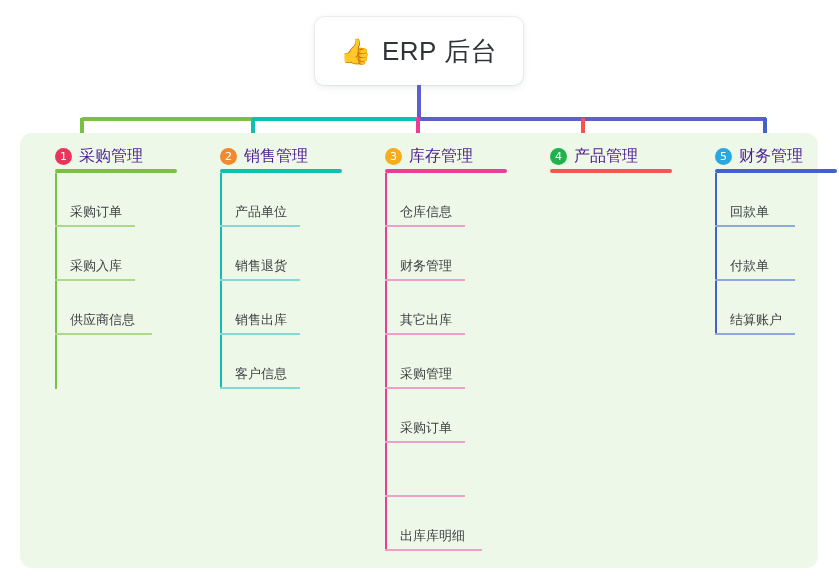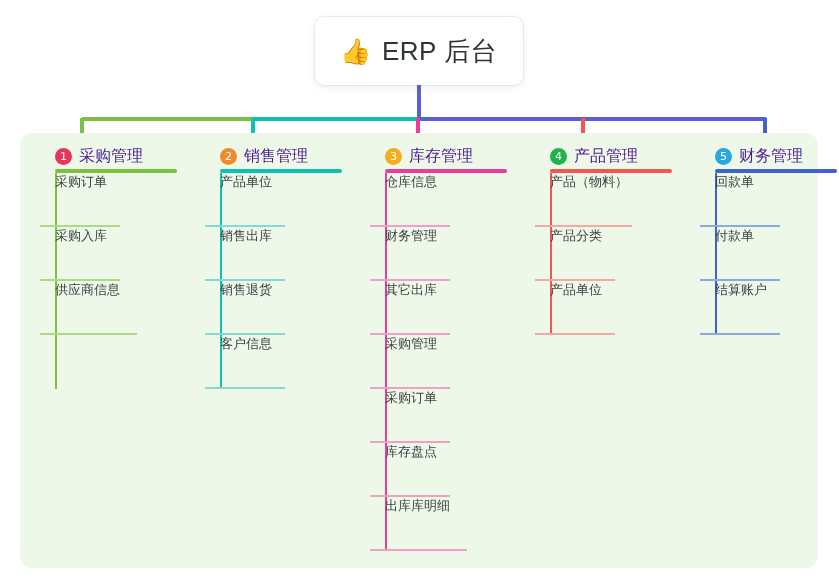--- a/index.html
+++ b/index.html
@@ -121,23 +121,24 @@
   }
   .spine {
     position: absolute;
     left: 0;
     top: 0;
     width: 2px;
   }
   .leaf {
     position: relative;
     height: 54px;
+    padding-left: 15px;
     display: flex;
     flex-direction: column;
-    justify-content: space-between;
+    justify-content: flex-end;
   }
   .leaf-text {
     font-size: 13px;
     color: #3a3f42;
     white-space: nowrap;
     padding-bottom: 4px;
   }
   .leaf-rule {
     height: 1.6px;
     width: 80px;
@@ -203,25 +204,25 @@
         <span class="col-title">销售管理</span>
       </div>
       <div class="head-rule" style="background: rgb(15, 191, 176);"></div>
       <div class="items">
         <div class="spine" style="background: rgb(15, 191, 176); height: 216px;"></div>
         <div class="leaf">
           <div class="leaf-text">产品单位</div>
           <div class="leaf-rule" style="background: rgb(132, 217, 210);"></div>
         </div>
         <div class="leaf">
+          <div class="leaf-text">销售退货</div>
+          <div class="leaf-rule" style="background: rgb(132, 217, 210);"></div>
+        </div>
+        <div class="leaf">
           <div class="leaf-text">销售出库</div>
-          <div class="leaf-rule" style="background: rgb(132, 217, 210);"></div>
-        </div>
-        <div class="leaf">
-          <div class="leaf-text">销售退货</div>
           <div class="leaf-rule" style="background: rgb(132, 217, 210);"></div>
         </div>
         <div class="leaf">
           <div class="leaf-text">客户信息</div>
           <div class="leaf-rule" style="background: rgb(132, 217, 210);"></div>
         </div>
       </div>
     </div>
 
     <div class="column">
@@ -246,51 +247,35 @@
         </div>
         <div class="leaf">
           <div class="leaf-text">采购管理</div>
           <div class="leaf-rule" style="background: rgb(240, 160, 200);"></div>
         </div>
         <div class="leaf">
           <div class="leaf-text">采购订单</div>
           <div class="leaf-rule" style="background: rgb(240, 160, 200);"></div>
         </div>
         <div class="leaf">
-          <div class="leaf-text">库存盘点</div>
           <div class="leaf-rule" style="background: rgb(240, 160, 200);"></div>
         </div>
         <div class="leaf">
           <div class="leaf-text">出库库明细</div>
           <div class="leaf-rule wide" style="background: rgb(240, 160, 200);"></div>
         </div>
       </div>
     </div>
 
     <div class="column">
       <div class="col-head">
         <span class="badge" style="background: rgb(34, 178, 76);">4</span>
         <span class="col-title">产品管理</span>
       </div>
       <div class="head-rule" style="background: rgb(244, 85, 79);"></div>
-      <div class="items">
-        <div class="spine" style="background: rgb(244, 85, 79); height: 162px;"></div>
-        <div class="leaf">
-          <div class="leaf-text">产品（物料）</div>
-          <div class="leaf-rule wide" style="background: rgb(245, 169, 164);"></div>
-        </div>
-        <div class="leaf">
-          <div class="leaf-text">产品分类</div>
-          <div class="leaf-rule" style="background: rgb(245, 169, 164);"></div>
-        </div>
-        <div class="leaf">
-          <div class="leaf-text">产品单位</div>
-          <div class="leaf-rule" style="background: rgb(245, 169, 164);"></div>
-        </div>
-      </div>
     </div>
 
     <div class="column col-5">
       <div class="col-head">
         <span class="badge" style="background: rgb(41, 168, 224);">5</span>
         <span class="col-title">财务管理</span>
       </div>
       <div class="head-rule" style="background: rgb(63, 99, 201);"></div>
       <div class="items">
         <div class="spine" style="background: rgb(63, 99, 201); height: 162px;"></div>

